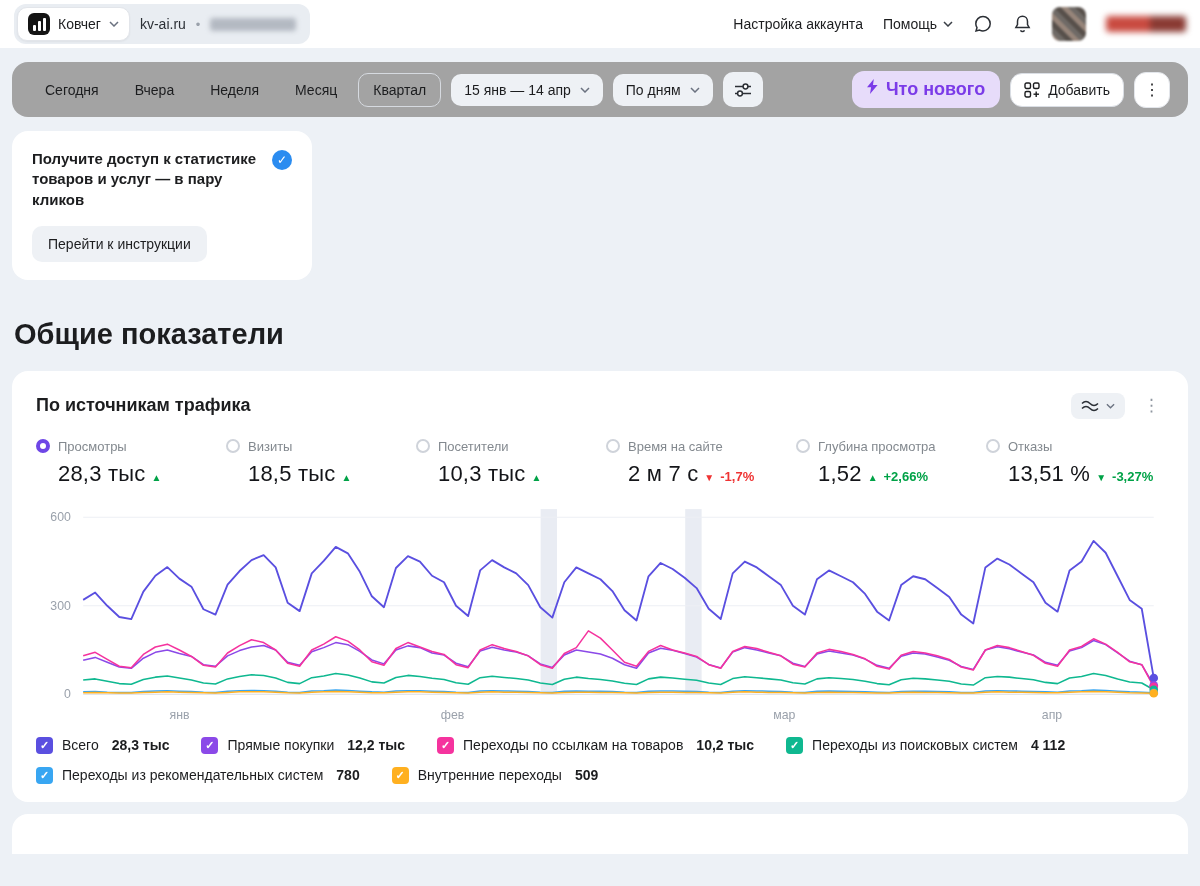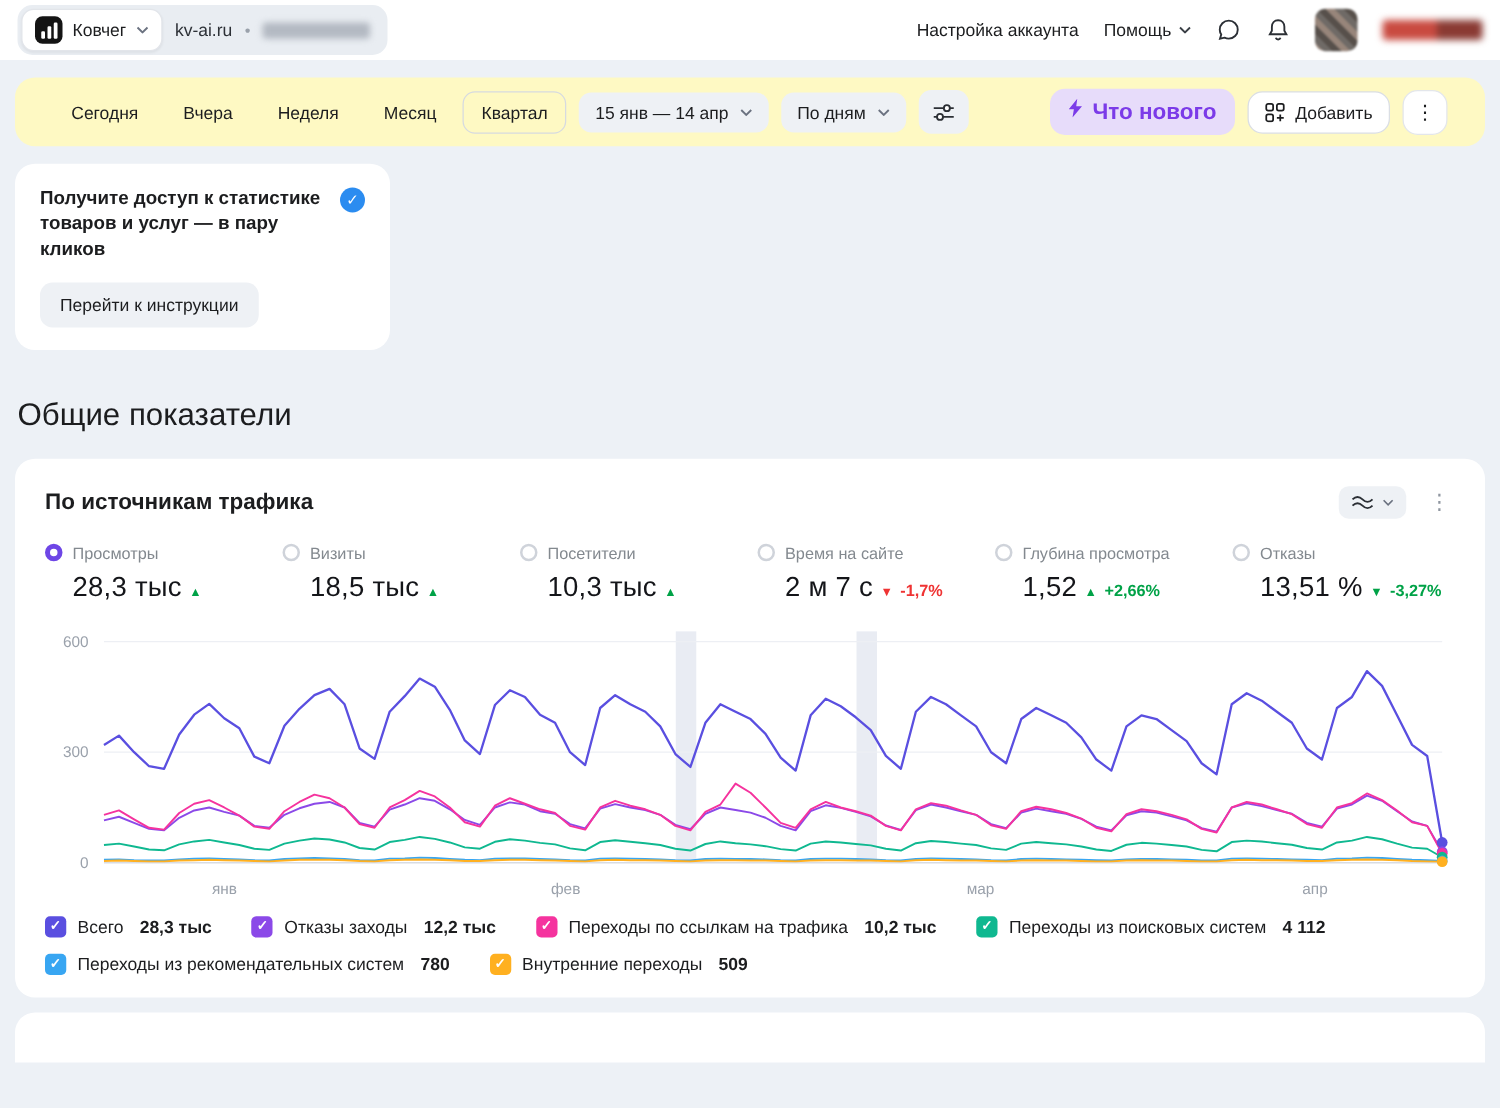--- a/index.html
+++ b/index.html
@@ -21,40 +21,40 @@
   .topbar-right { display:flex; align-items:center; gap:20px; font-size:14px; }
   .link-plain { cursor:pointer; }
   .help { display:flex; align-items:center; gap:6px; cursor:pointer; }
   .hicon { cursor:pointer; display:flex; align-items:center; }
   .avatar { width:34px; height:34px; border-radius:8px; background:repeating-linear-gradient(45deg,#97857a 0 5px,#6f6a66 5px 10px,#57504b 10px 15px); filter:blur(1px); cursor:pointer; }
   .blur-red { width:80px; height:16px; border-radius:3px; background:linear-gradient(90deg,#c94a40 0 55%, #8a3a33 55% 100%); filter:blur(3px); }
 
   .content { padding:0 12px; }
 
   
-  .toolbar { margin-top:14px; background:#fef9c3; border-radius:16px; padding:9px 30px; display:flex; align-items:center; gap:10px; }
+  .toolbar { margin-top:14px; background:#a3a3a3; border-radius:16px; padding:9px 18px; display:flex; align-items:center; gap:10px; }
   .tabs { display:flex; align-items:center; gap:6px; }
   .tab { padding:8px 14px; font-size:14px; cursor:pointer; border:1px solid transparent; border-radius:10px; white-space:nowrap; }
   .tab.selected { border-color:#d6dae0;text-align:center; }
   .chip { display:flex; align-items:center; gap:9px; background:#eef1f5; border-radius:10px; padding:8px 13px; font-size:14px; cursor:pointer; white-space:nowrap; }
   .iconchip { width:40px; height:35px; display:flex; align-items:center; justify-content:center; background:#eef1f5; border-radius:10px; cursor:pointer; }
   .spacer { flex:1; }
   .whats-new { display:flex; gap:8px; background:#e7dcfa; color:#7b3be8; border-radius:12px; padding:8px 15px; font-size:18px; font-weight:600; cursor:pointer; white-space:nowrap; }
   .add-btn { display:flex; align-items:center; gap:8px; background:#fff; border:1px solid #dadee4; border-radius:12px; padding:8px 13px; font-size:14px; cursor:pointer; white-space:nowrap; }
   .kebab-btn { width:36px; height:36px; border:1px solid #e3e6eb; border-radius:12px; display:flex; align-items:center; justify-content:center; font-size:16px; cursor:pointer; color:#1c1d1f; background:#fff; }
 
   
   .promo { width:300px; margin-top:14px; background:#fff; border-radius:16px; padding:18px 20px; }
   .promo-title-row { display:flex; gap:12px; align-items:flex-start; }
   .promo-title { font-size:15px; font-weight:700; line-height:1.35; flex:1; }
   .check-badge { width:20px; height:20px; border-radius:50%; background:#2b8cf0; color:#fff; font-size:12px; display:flex; align-items:center; justify-content:center; margin-top:1px; flex:none; }
   .promo-body { margin-top:10px; font-size:12.5px; color:#9198a1; line-height:1.5; }
   .promo-btn { margin-top:16px; display:inline-block; background:#eef1f5; border-radius:10px; padding:10px 16px; font-size:14px; cursor:pointer; }
 
-  .section-title { margin:38px 2px 20px; font-size:25px; font-weight:400; }
+  .section-title { margin:38px 2px 20px; font-size:29px; font-weight:700; }
 
   
   .widget { background:#fff; border-radius:16px; padding:22px 24px 18px; }
   .widget-header { display:flex; align-items:center; }
   .widget-title { font-size:18px; font-weight:600; flex:1; }
   .widget-controls { display:flex; align-items:center; gap:14px; }
   .wave-chip { display:flex; align-items:center; gap:7px; background:#eef1f5; border-radius:8px; padding:7px 10px; cursor:pointer; }
   .widget-kebab { color:#8f96a0; font-size:17px; cursor:pointer; padding:0 4px; }
 
   .metrics { display:flex; margin-top:20px; gap:12px; }
@@ -311,28 +311,28 @@
               <span class="legend-cb" style="background:#5a4fe0">
                 <span class="ck">✓</span>
               </span>
               <span class="legend-label">Всего</span>
               <span class="legend-value">28,3 тыс</span>
             </div>
             <div class="legend-item">
               <span class="legend-cb" style="background:#8b49e8">
                 <span class="ck">✓</span>
               </span>
-              <span class="legend-label">Отказы заходы</span>
+              <span class="legend-label">Прямые покупки</span>
               <span class="legend-value">12,2 тыс</span>
             </div>
             <div class="legend-item">
               <span class="legend-cb" style="background:#f5339e">
                 <span class="ck">✓</span>
               </span>
-              <span class="legend-label">Переходы по ссылкам на трафика</span>
+              <span class="legend-label">Переходы по ссылкам на товаров</span>
               <span class="legend-value">10,2 тыс</span>
             </div>
             <div class="legend-item">
               <span class="legend-cb" style="background:#0fb890">
                 <span class="ck">✓</span>
               </span>
               <span class="legend-label">Переходы из поисковых систем</span>
               <span class="legend-value">4 112</span>
             </div>
           </div>

